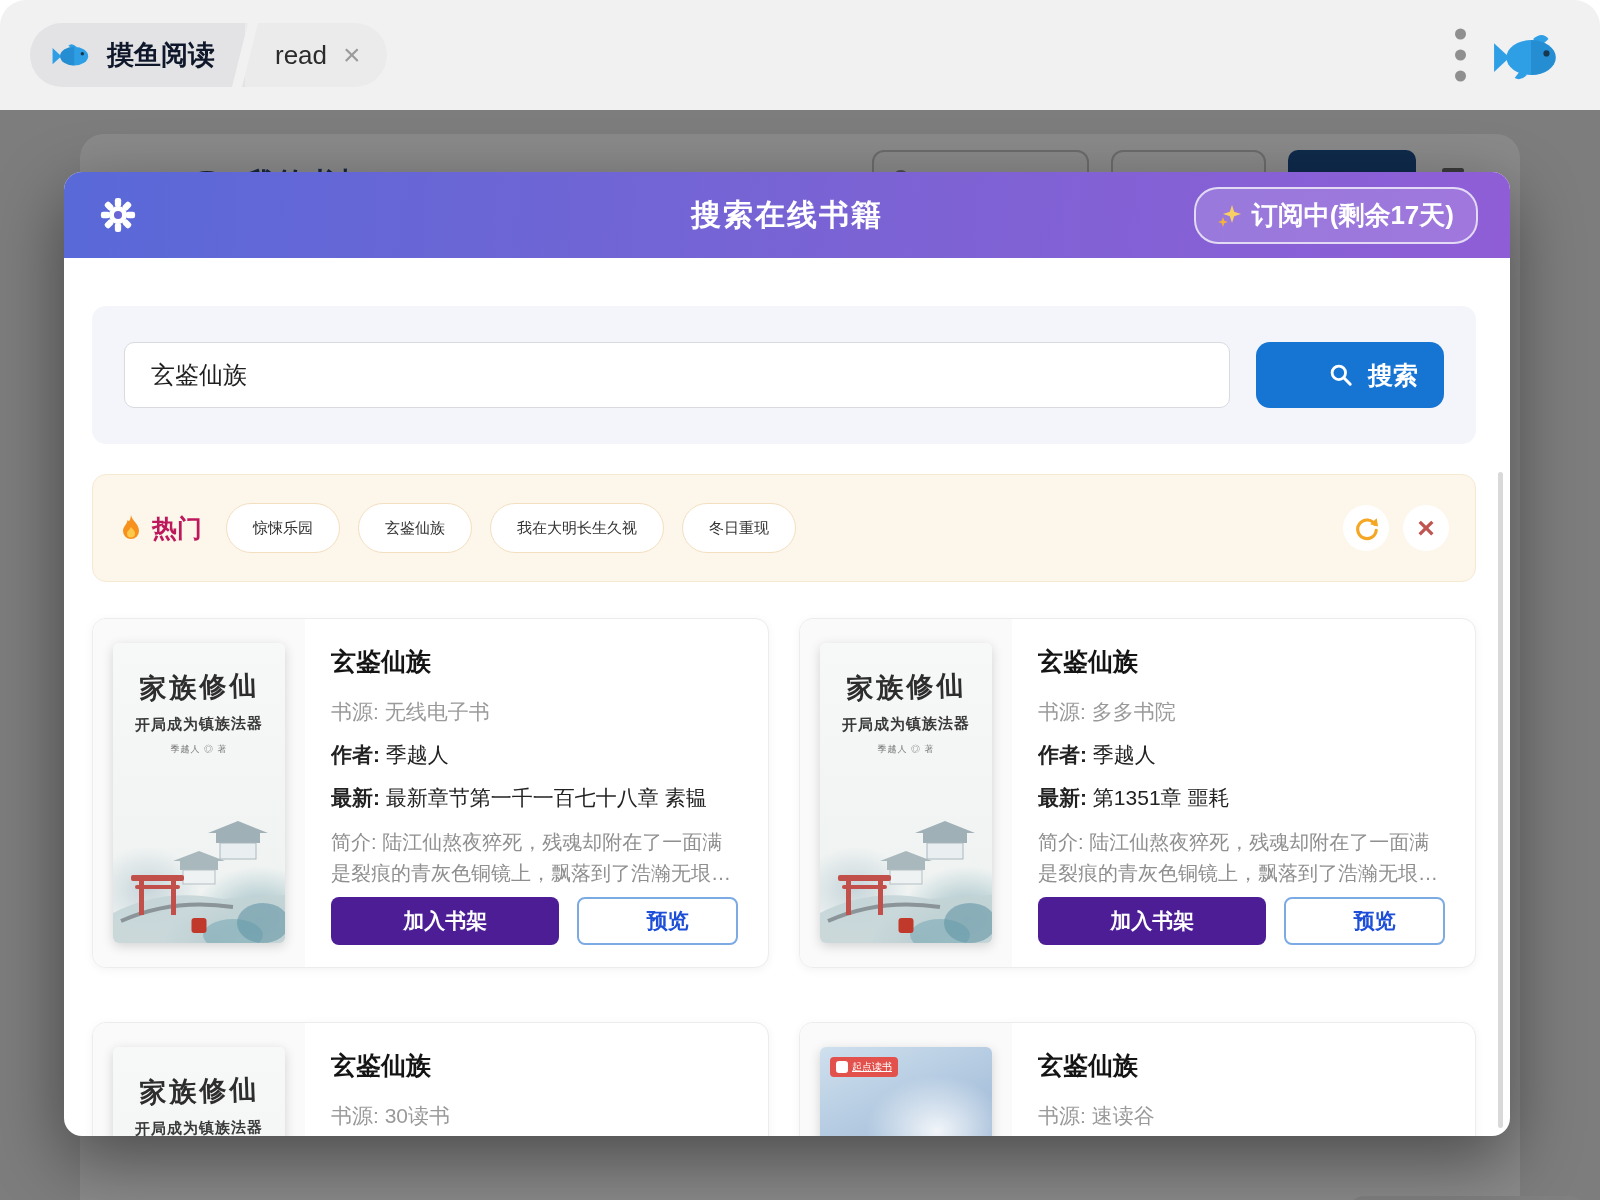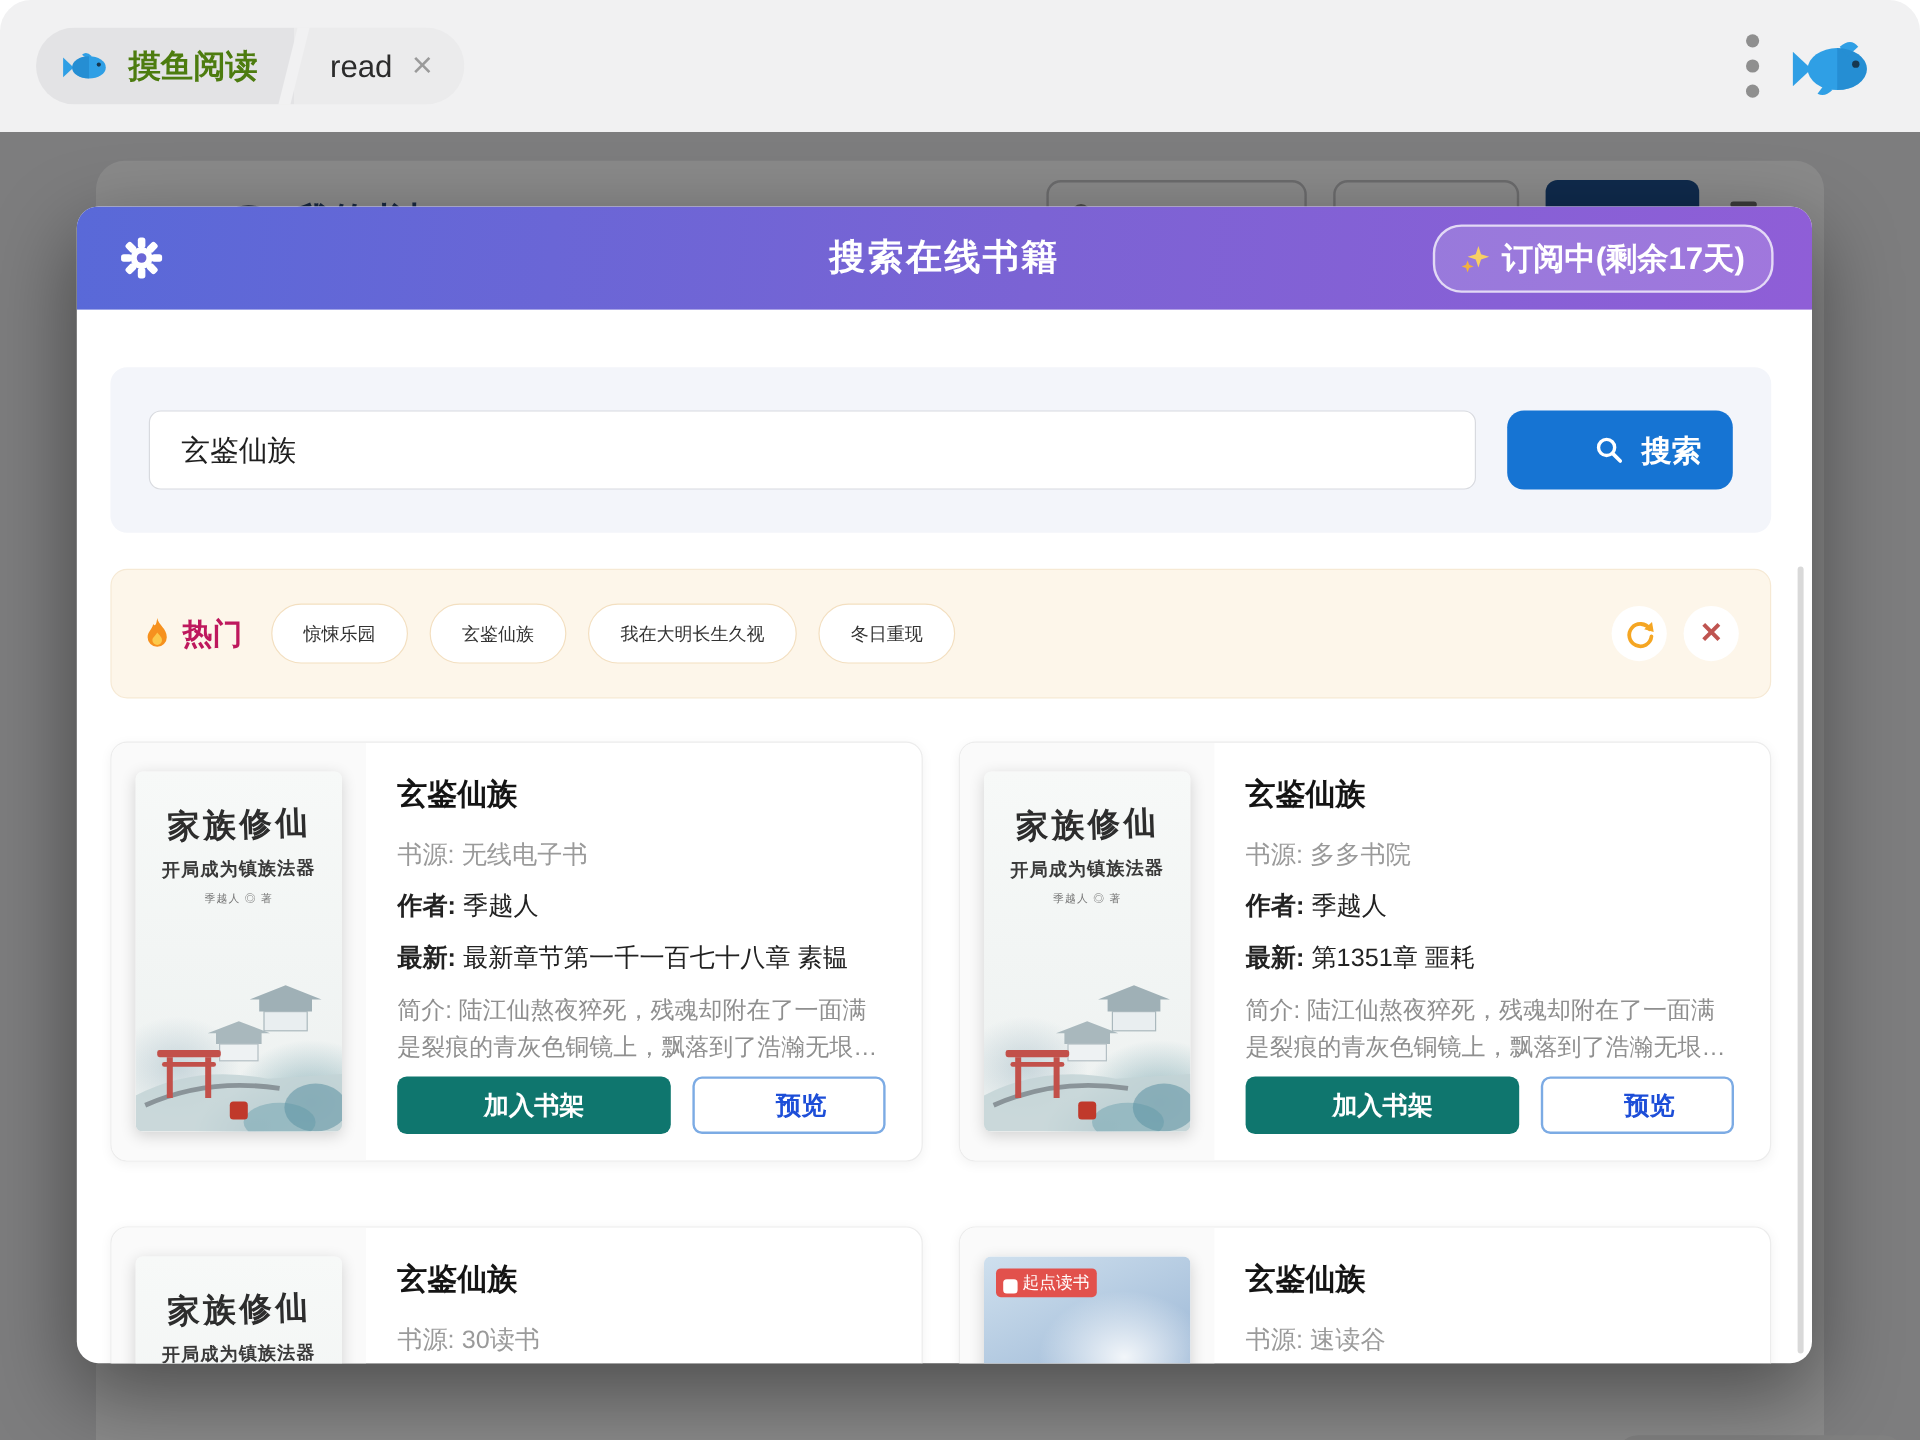--- a/index.html
+++ b/index.html
@@ -14,21 +14,21 @@
   .topbar {
     position: absolute; top:0; left:0; right:0; height:110px;
     background:#f1f1f2; border-radius:26px 26px 0 0; z-index:30;
   }
   .tabgroup {
     position:absolute; left:30px; top:23px; height:64px;
     display:flex; border-radius:32px; overflow:hidden;
   }
   .tab-main {
     background:#e3e3e5; display:flex; align-items:center; gap:13px;
-    padding:0 30px 0 22px; font-size:27px; font-weight:bold; color:#4d7c0f;
+    padding:0 30px 0 22px; font-size:27px; font-weight:bold; color:#0f172a;
   }
   .tab-sub {
     background:#ebebec; display:flex; align-items:center; gap:16px;
     padding:0 26px 0 30px; font-size:26px; color:#2b2b2b; position:relative;
   }
   .tab-sub::before{
     content:''; position:absolute; left:-5px; top:-4px; width:10px; height:72px;
     background:#f1f1f2; transform:skewX(-14deg);
   }
   .tab-close { font-size:30px; color:#9a9a9a; line-height:1; cursor:pointer; }
@@ -134,34 +134,34 @@
   .cv-seal { position:absolute; left:50%; bottom:10px; transform:translateX(-50%);
              width:15px; height:15px; background:#c0392b; border-radius:3px; }
   .cover.qidian {
     background:
       radial-gradient(110px 85px at 68% 28%, rgba(255,255,255,.85), transparent 65%),
       radial-gradient(90px 80px at 55% 62%, rgba(38,58,108,.45), transparent 70%),
       radial-gradient(70px 60px at 15% 45%, rgba(180,120,130,.25), transparent 70%),
       linear-gradient(155deg,#cfe0ee 0%,#9db8d6 45%,#7e97c2 78%,#8fa9c9 100%);
   }
   .q-badge {
-    position:absolute; top:10px; left:10px; background:#e2514c; color:#fff; font-size:14px;
-    padding:3px 6px; border-radius:4px; display:flex; align-items:flex-end; gap:4px;
+    position:absolute; top:10px; left:10px; background:#e2514c; color:#fff; font-size:10px;
+    padding:3px 6px; border-radius:4px; display:flex; align-items:center; gap:4px;text-decoration:underline;
   }
   .q-badge i { width:12px; height:12px; background:#fff; border-radius:3px; display:inline-block; }
   .info-col { flex:1; padding:26px 30px 22px 26px; display:flex; flex-direction:column; min-width:0; }
   .b-title { font-size:25px; font-weight:bold; color:#141414; margin-bottom:20px; }
   .meta { font-size:21px; margin-bottom:15px; color:#222; white-space:nowrap; overflow:hidden; }
   .meta .g  { color:#9a9a9a; }
   .meta .lab{ font-weight:bold; color:#222; }
   .intro { font-size:20px; color:#8f8f8f; line-height:1.55; display:-webkit-box;
            -webkit-line-clamp:2; -webkit-box-orient:vertical; overflow:hidden; }
   .btn-row { margin-top:auto; display:flex; gap:18px; }
   .add-btn {
-    width:237px; height:48px; background:#0f766e; border:none; border-radius:8px;
+    width:237px; height:48px; background:#4c1d95; border:none; border-radius:8px;
     color:#fff; font-weight:bold; font-size:21px; cursor:pointer;
   }
   .preview-btn {
     width:166px; height:48px; background:#fff; border:2px solid #7cabe4; border-radius:8px;
     color:#1d4ed8; font-weight:bold; font-size:21px; cursor:pointer;padding-left:20px;
   }
   .scroll-thumb {
     position:absolute; right:7px; top:300px; width:5px; height:656px;
     background:#d9d9d9; border-radius:3px;
   }

